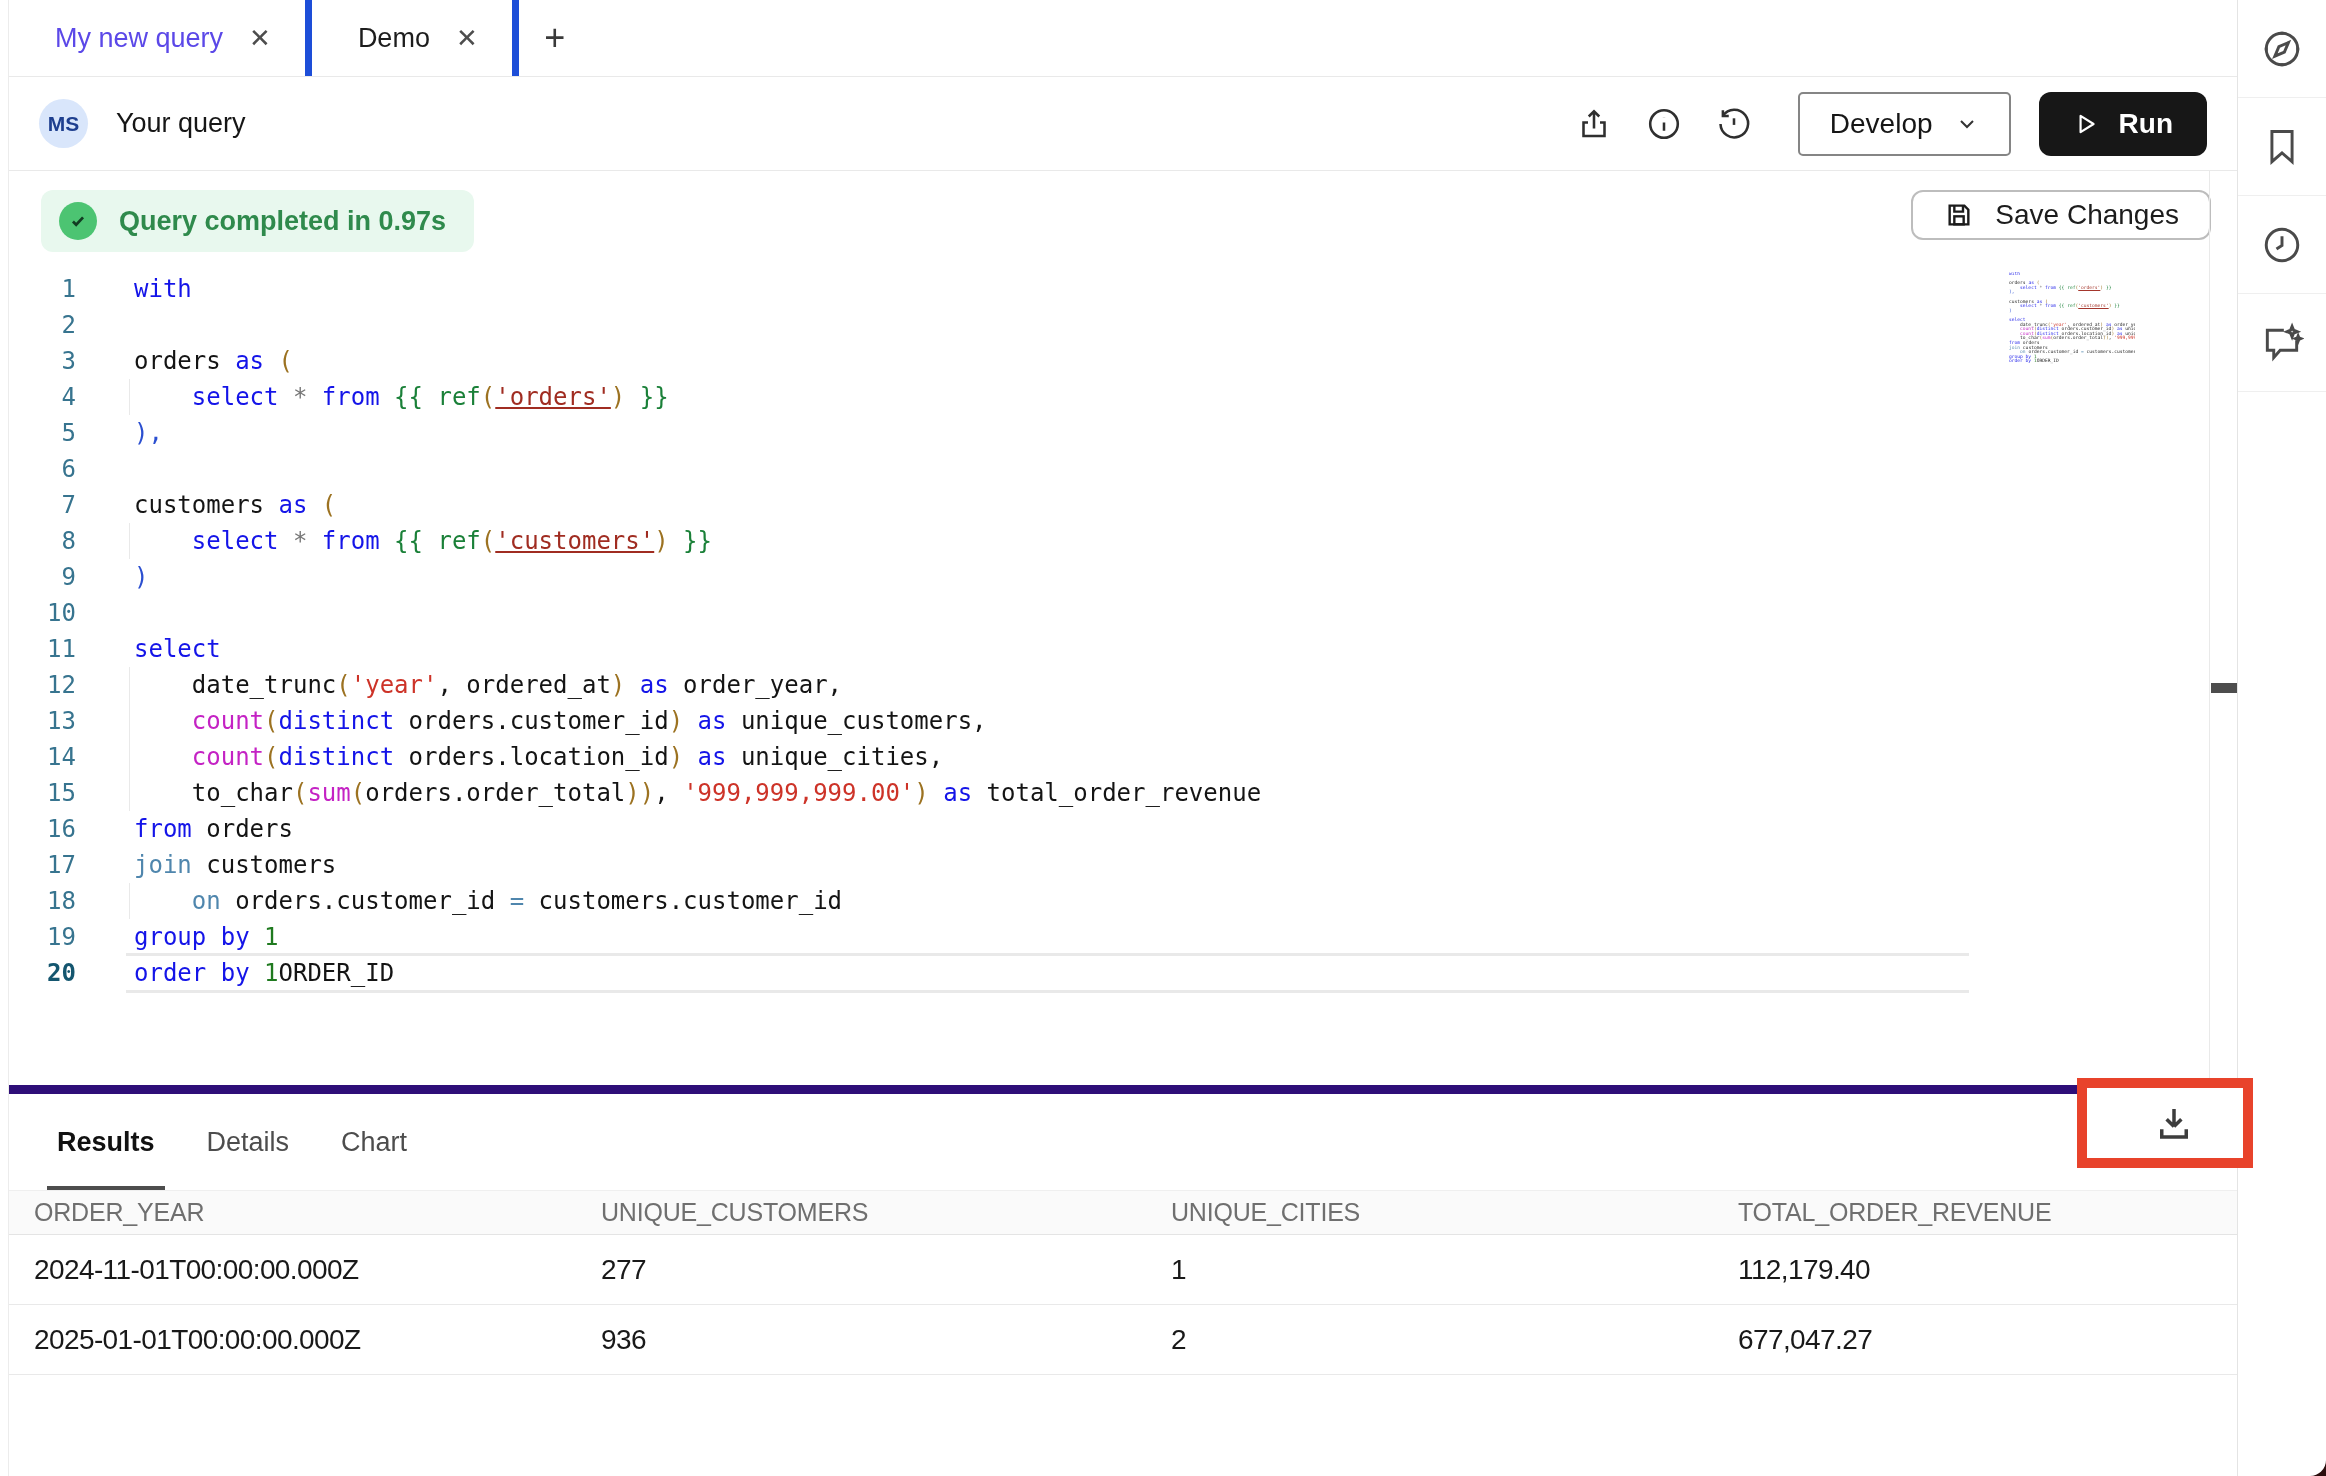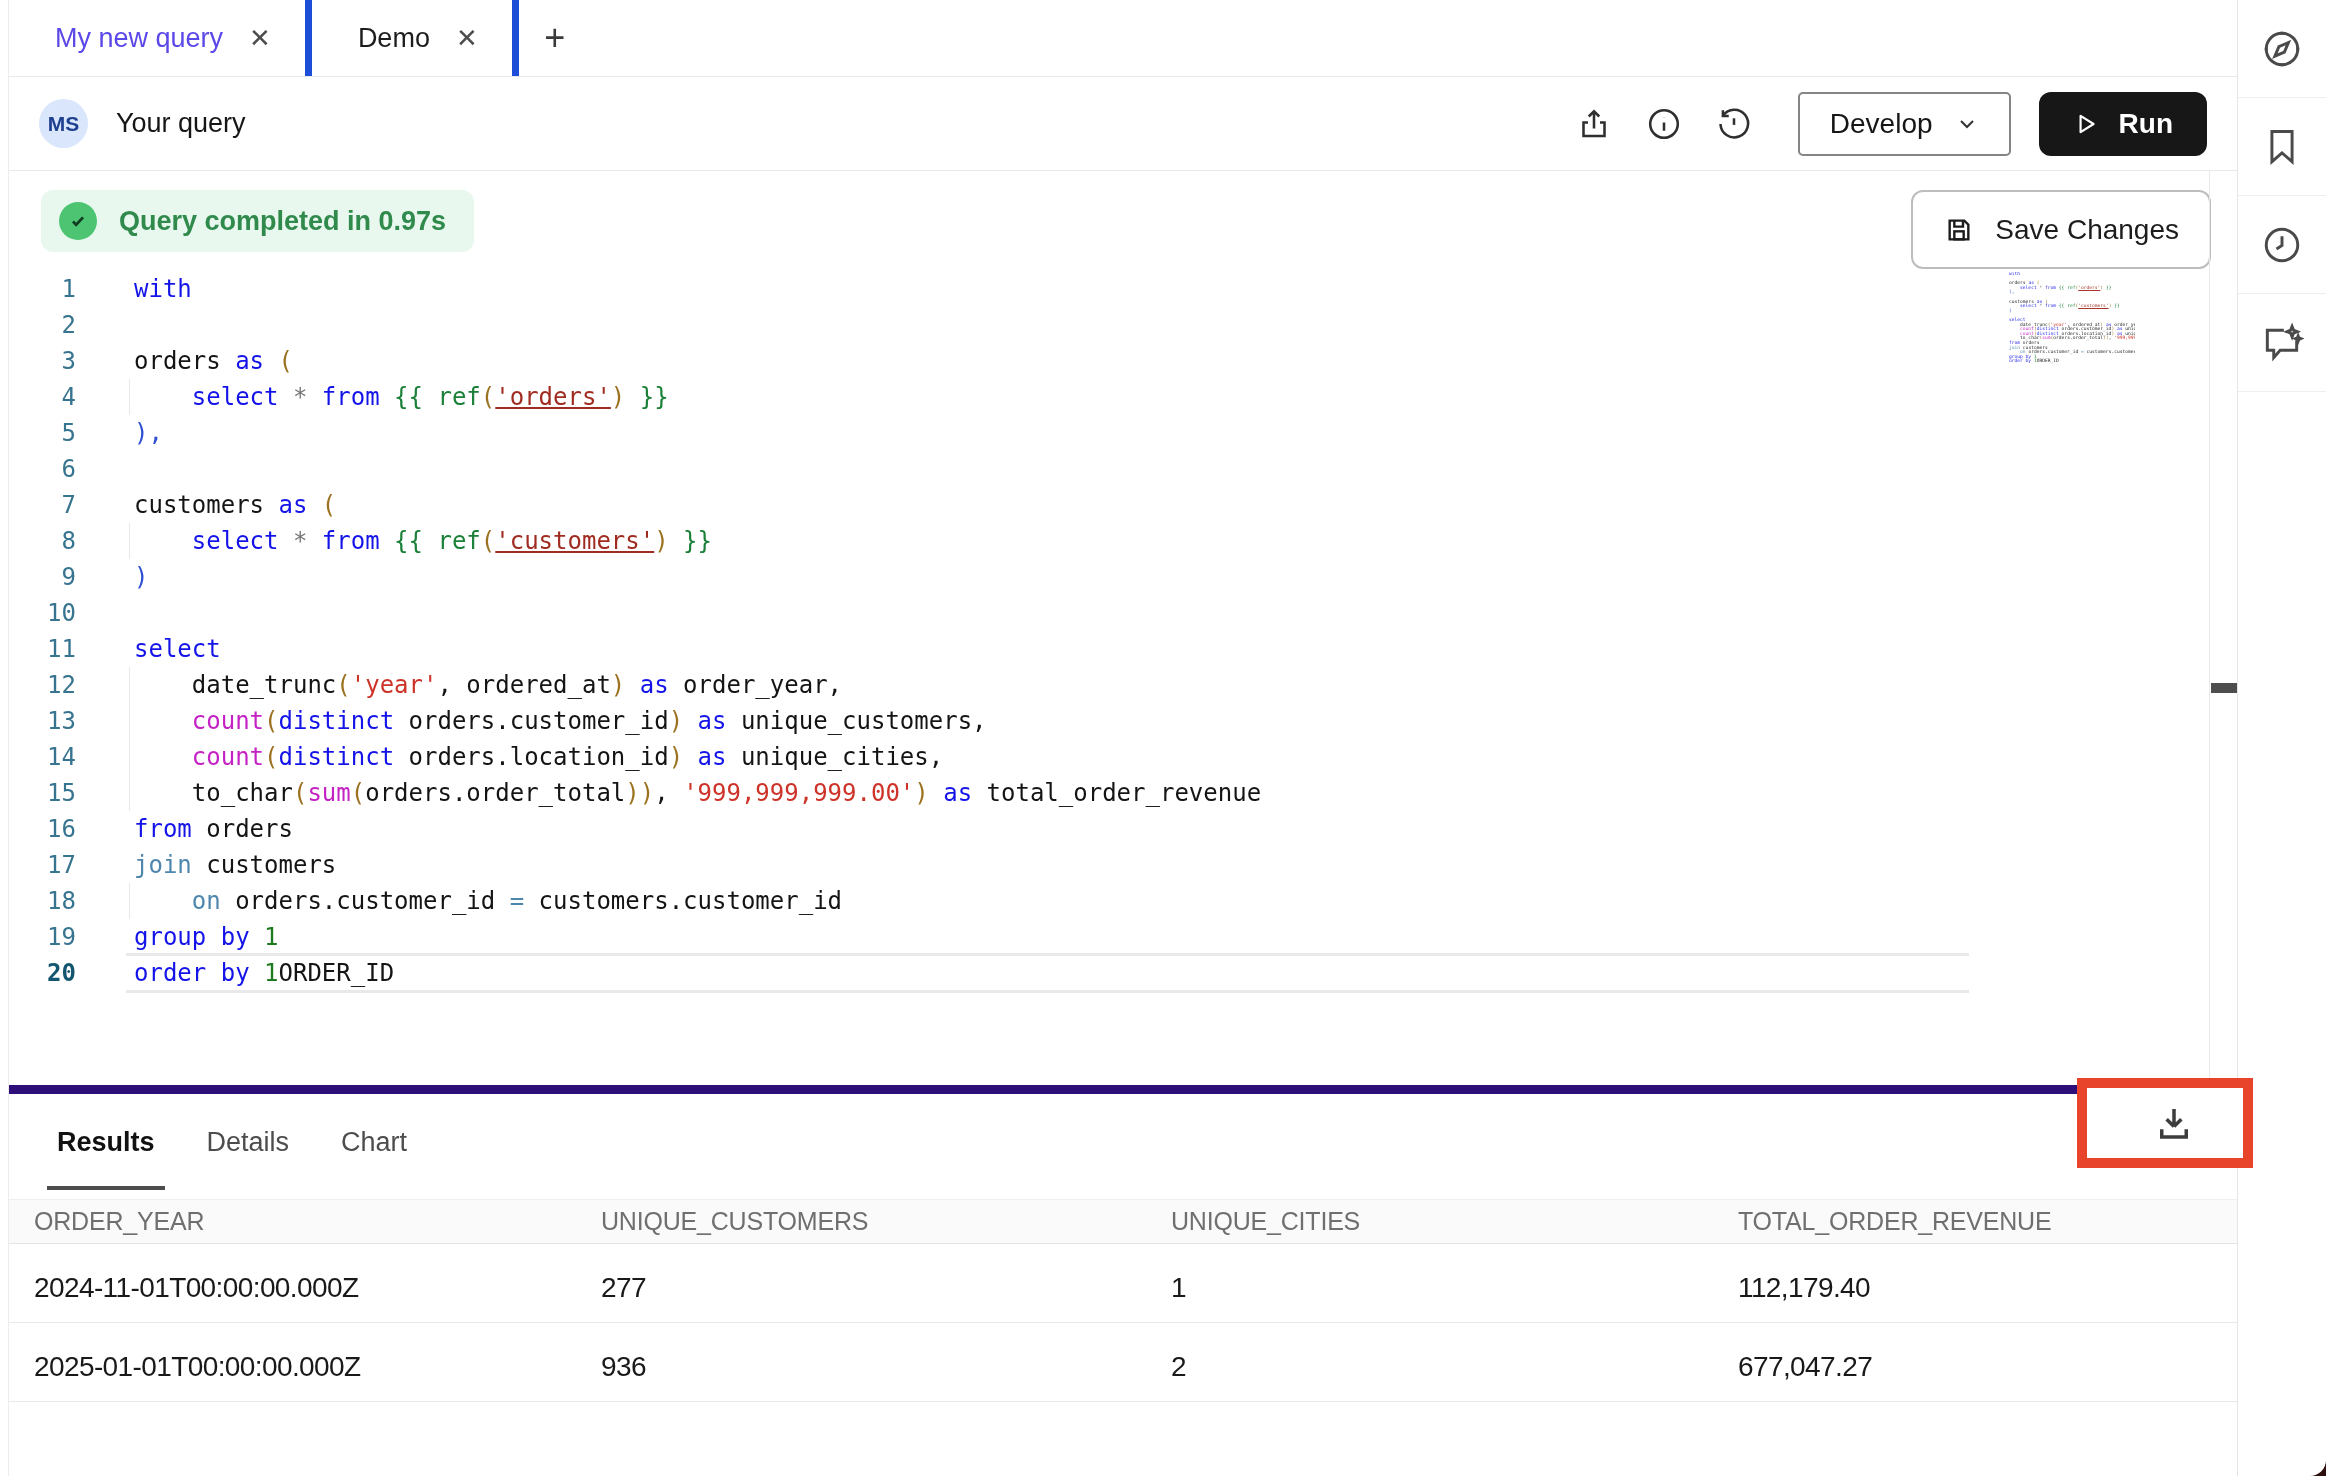--- a/index.html
+++ b/index.html
@@ -34,21 +34,21 @@
   .run-btn { margin-left:28px; height:64px; padding:0 34px; border:none; border-radius:12px; background:#171717; color:#fff; display:flex; align-items:center; gap:20px; font-size:28px; font-weight:600; }
   .run-btn svg { width:26px; height:26px; stroke:#fff; fill:none; stroke-width:2; }
 
   
   .editor { position:relative; height:914px; background:#fff; }
   .status-row { position:absolute; top:19px; left:32px; right:26px; display:flex; align-items:flex-start; justify-content:space-between; }
   .status-badge { display:flex; align-items:center; gap:22px; background:#e8f8ee; border-radius:12px; padding:12px 28px 12px 18px; }
   .status-badge .chk { width:38px; height:38px; border-radius:50%; background:#4cc472; display:flex; align-items:center; justify-content:center; }
   .status-badge .chk svg { width:22px; height:22px; stroke:#123c22; stroke-width:3; fill:none; }
   .status-badge .msg { color:#2f8a4c; font-weight:700; font-size:27px; }
-  .save-btn { height:79px; padding:0 30px; background:#fff; border:2px solid #bdbdbd; border-radius:12px; display:flex; align-items:center; gap:20px; font-size:28px; color:#1c1c1c; }
+  .save-btn { height:50px; padding:0 30px; background:#fff; border:2px solid #bdbdbd; border-radius:12px; display:flex; align-items:center; gap:20px; font-size:28px; color:#1c1c1c; }
   .save-btn svg { width:32px; height:32px; stroke:#1c1c1c; fill:none; stroke-width:1.8; }
 
   .code { position:absolute; top:100px; left:0; font-family:"DejaVu Sans Mono", monospace; font-size:24px; line-height:36px; white-space:pre; }
   .cm-line { position:relative; display:flex; height:36px; }
   .ln { display:inline-block; width:67px; text-align:right; color:#37748f; flex:0 0 67px; }
   .ln-cur { color:#14566f; font-weight:700; }
   .codetxt { padding-left:58px; position:relative; }
   .guide::before { content:''; position:absolute; left:53px; top:0; bottom:0; border-left:1px solid #e9e9e9; }
   .cm-line.current::after { content:''; position:absolute; left:117px; width:1843px; top:-2px; bottom:-2px; border-top:3px solid #e9e9e9; border-bottom:3px solid #e9e9e9; pointer-events:none; }
   .tk-kw{color:#1414e8} .tk-op{color:#4f86ad} .tk-fn{color:#c422c4} .tk-str{color:#cd3328}
@@ -63,21 +63,21 @@
   .purple-divider { height:9px; background:#2e0e78; }
 
   
   .results { position:relative; height:382px; }
   .result-tabs { height:96px; display:flex; align-items:center; padding-left:46px; gap:48px; }
   .rtab { font-size:27px; color:#4d4d4d; position:relative; height:100%; display:flex; align-items:center; padding:0 2px; }
   .rtab.active { color:#111; font-weight:700; }
   .rtab.active::after { content:''; position:absolute; left:-8px; right:-8px; bottom:0; height:4px; background:#4d4d4d; }
 
   .grid-table { width:100%; }
-  .trow { display:grid; grid-template-columns:567px 570px 567px auto; padding-left:25px; align-items:center;margin-top:9px; }
+  .trow { display:grid; grid-template-columns:567px 570px 567px auto; padding-left:25px; align-items:center; }
   .thead { height:45px; background:#fafafa; border-top:1px solid #efefef; border-bottom:1px solid #e4e4e4; }
   .thead .cell { color:#6f6f6f; font-size:25px; letter-spacing:-0.2px; }
   .tdata { height:70px; border-bottom:1px solid #e9e9e9; }
   .tdata .cell { color:#191919; font-size:28px; letter-spacing:-0.6px; }
 
   
   .annotation-box { position:absolute; left:2068px; top:1078px; width:176px; height:90px; border:10px solid #e8432b; background:#fff; z-index:5; }
   .download-btn { position:absolute; left:2130px; top:1092px; width:70px; height:62px; display:flex; align-items:center; justify-content:center; z-index:6; background:transparent; border:none; }
   .download-btn svg { width:42px; height:42px; stroke:#3d3d3d; fill:none; stroke-width:2; }
 

